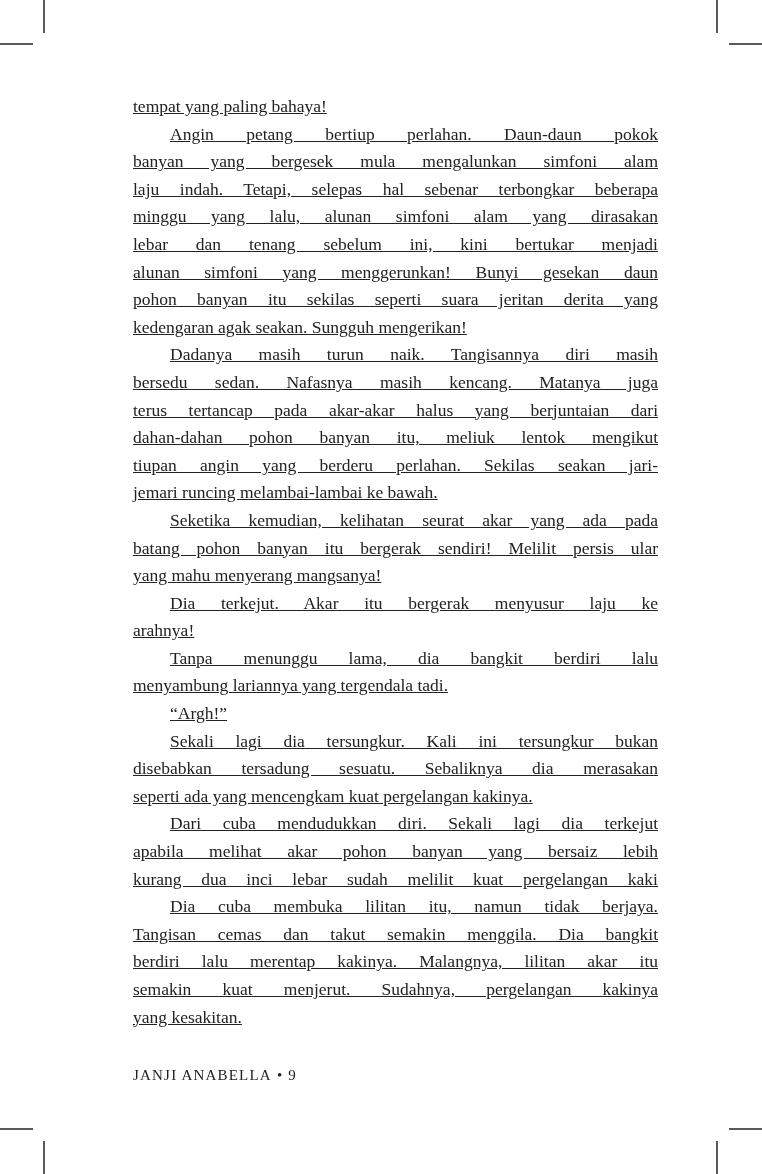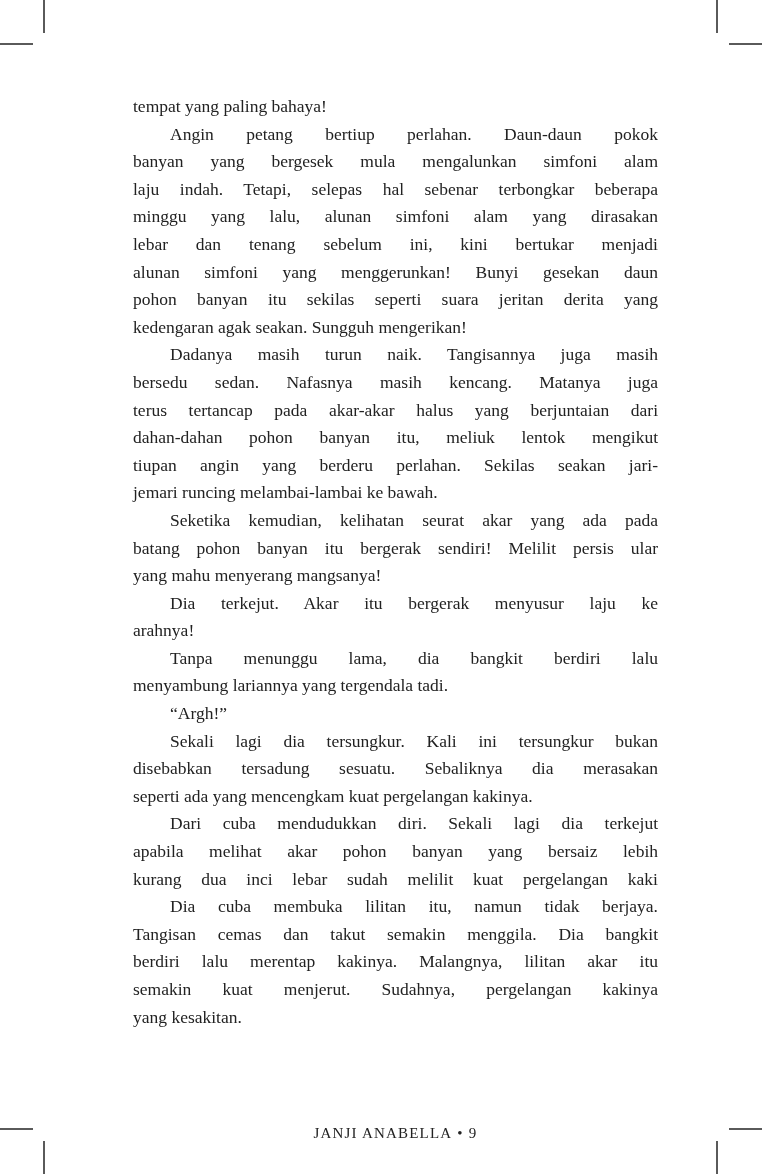--- a/index.html
+++ b/index.html
@@ -35,30 +35,31 @@
     position: absolute;
     left: 133px;
     top: 93px;
     width: 525px;
     font-size: 17.5px;
     line-height: 27.6px;
   }
   .line {
     text-align: justify;
     text-align-last: justify;
+    text-decoration: underline;
   }
   .line.last { text-align-last: left; }
   .line.indent { text-indent: 37px; }
   
   .footer {
     position: absolute;
     left: 133px;
-    top: 1125px;
+    top: 1067px;
     width: 525px;
-    text-align: center;
+    text-align: left;
     font-size: 15px;
     letter-spacing: 1.2px;
     color: var(--ink);
   }
   .footer .sep { padding: 0 5px; }
 </style>
 </head>
 <body>
 
 <div class="sheet">
@@ -75,21 +76,21 @@
   <div class="text-block">
       <div class="line last">tempat yang paling bahaya!</div>
       <div class="line indent">Angin petang bertiup perlahan. Daun-daun pokok</div>
       <div class="line">banyan yang bergesek mula mengalunkan simfoni alam</div>
       <div class="line">laju indah. Tetapi, selepas hal sebenar terbongkar beberapa</div>
       <div class="line">minggu yang lalu, alunan simfoni alam yang dirasakan</div>
       <div class="line">lebar dan tenang sebelum ini, kini bertukar menjadi</div>
       <div class="line">alunan simfoni yang menggerunkan! Bunyi gesekan daun</div>
       <div class="line">pohon banyan itu sekilas seperti suara jeritan derita yang</div>
       <div class="line last">kedengaran agak seakan. Sungguh mengerikan!</div>
-      <div class="line indent">Dadanya masih turun naik. Tangisannya juga masih</div>
+      <div class="line indent">Dadanya masih turun naik. Tangisannya diri masih</div>
       <div class="line">bersedu sedan. Nafasnya masih kencang. Matanya juga</div>
       <div class="line">terus tertancap pada akar-akar halus yang berjuntaian dari</div>
       <div class="line">dahan-dahan pohon banyan itu, meliuk lentok mengikut</div>
       <div class="line">tiupan angin yang berderu perlahan. Sekilas seakan jari-</div>
       <div class="line last">jemari runcing melambai-lambai ke bawah.</div>
       <div class="line indent">Seketika kemudian, kelihatan seurat akar yang ada pada</div>
       <div class="line">batang pohon banyan itu bergerak sendiri! Melilit persis ular</div>
       <div class="line last">yang mahu menyerang mangsanya!</div>
       <div class="line indent">Dia terkejut. Akar itu bergerak menyusur laju ke</div>
       <div class="line last">arahnya!</div>

